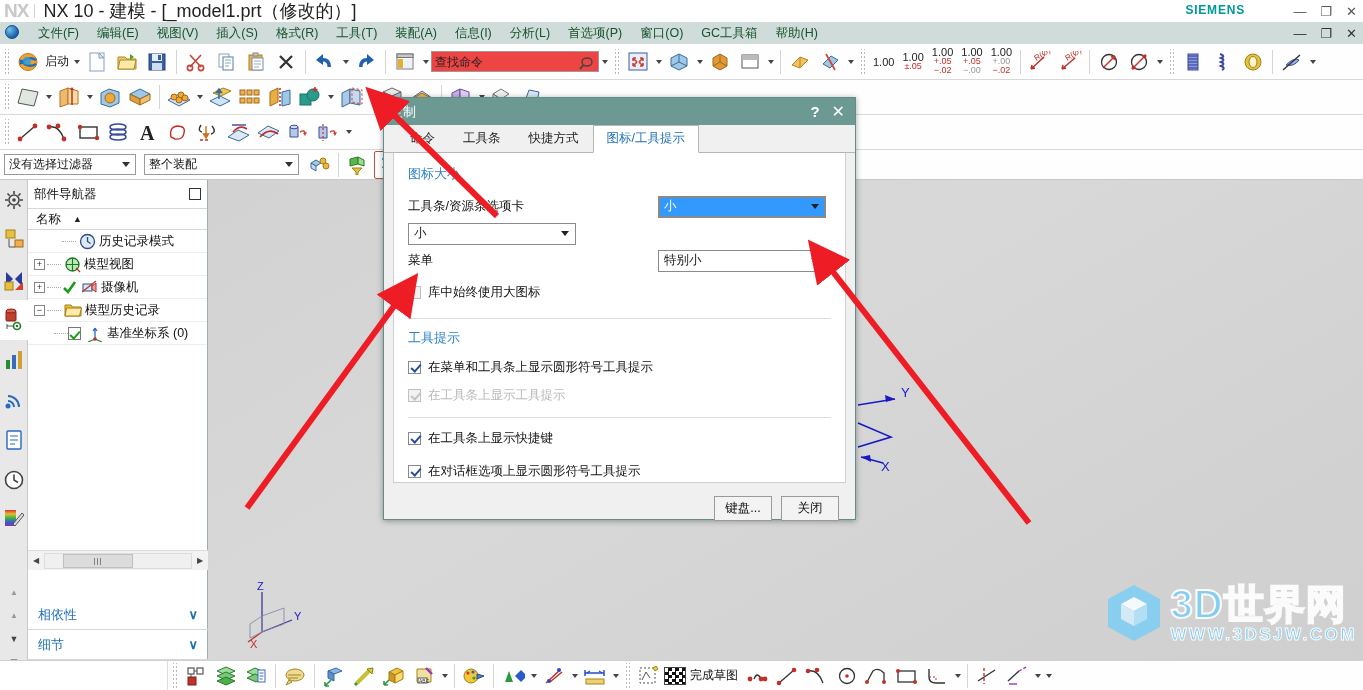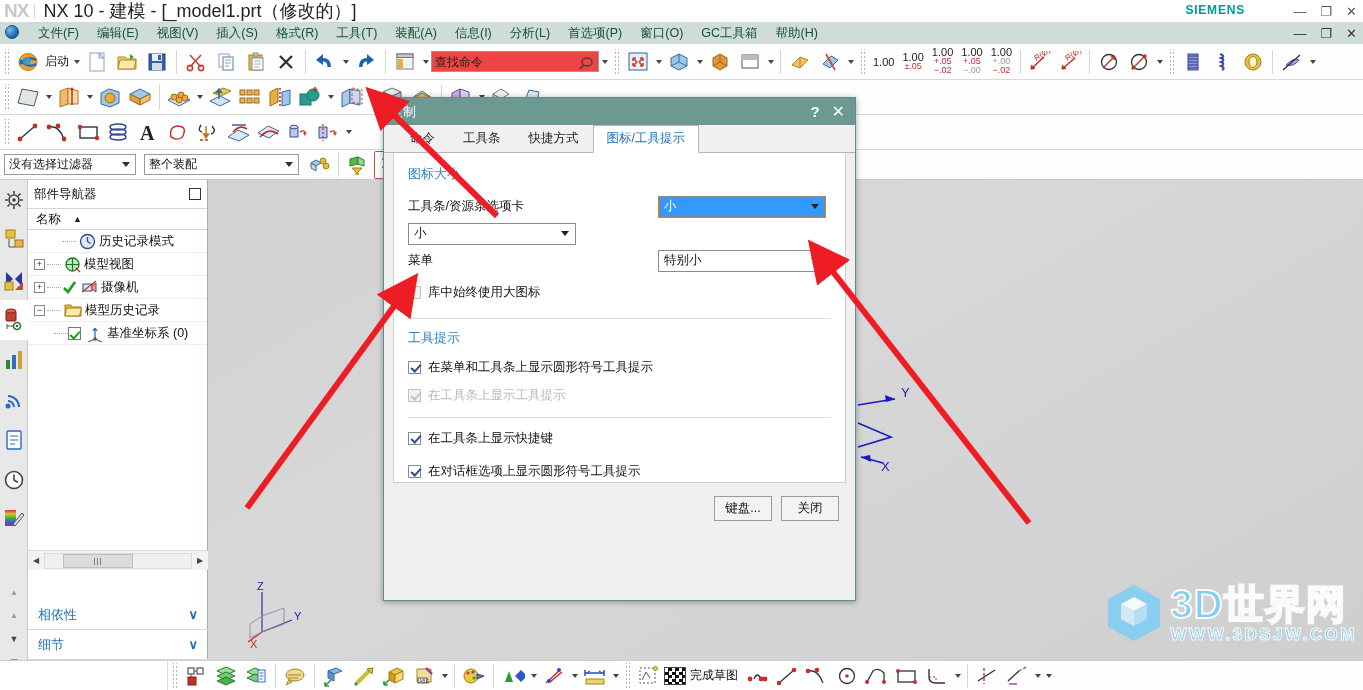--- a/index.html
+++ b/index.html
@@ -135,21 +135,21 @@
   .triad{position:absolute;left:32px;top:400px;}
 
   
   .watermark{position:absolute;right:6px;bottom:16px;display:flex;align-items:center;opacity:0.92;}
   .wm-text{display:flex;flex-direction:column;line-height:1;}
   .wm-main{font-size:40px;font-weight:bold;color:#7ecef4;-webkit-text-stroke:2px #ffffff; letter-spacing:1px;}
   .wm-sub{font-size:17px;font-weight:bold;color:#7ecef4;letter-spacing:2.5px;margin-top:2px;-webkit-text-stroke:1px #fff;}
 
   
   .dialog{
-    position:absolute;left:383px;top:97px;width:473px;height:504px;
+    position:absolute;left:383px;top:97px;width:473px;height:423px;
     background:#f0f0f0;border:1px solid #5d8e87;box-shadow:0 1px 6px rgba(0,0,0,0.35);
     z-index:40;
   }
   .dlg-title{height:27px;background:#6c9a93;display:flex;align-items:center;padding:0 6px;color:#fff;font-size:13px;}
   .dlg-title .t{flex:1;}
   .dlg-title .q{font-size:15px;font-weight:bold;padding:0 8px;cursor:default;}
   .dlg-title .x{font-size:16px;padding:0 4px;cursor:default;}
   .tabs{display:flex;align-items:flex-end;height:28px;padding-left:12px;background:#f0f0f0;border-bottom:1px solid #b6b6b6;}
   .tab{
     padding:4px 13px 5px;font-size:12.5px;color:#222;background:#f0f0f0;

